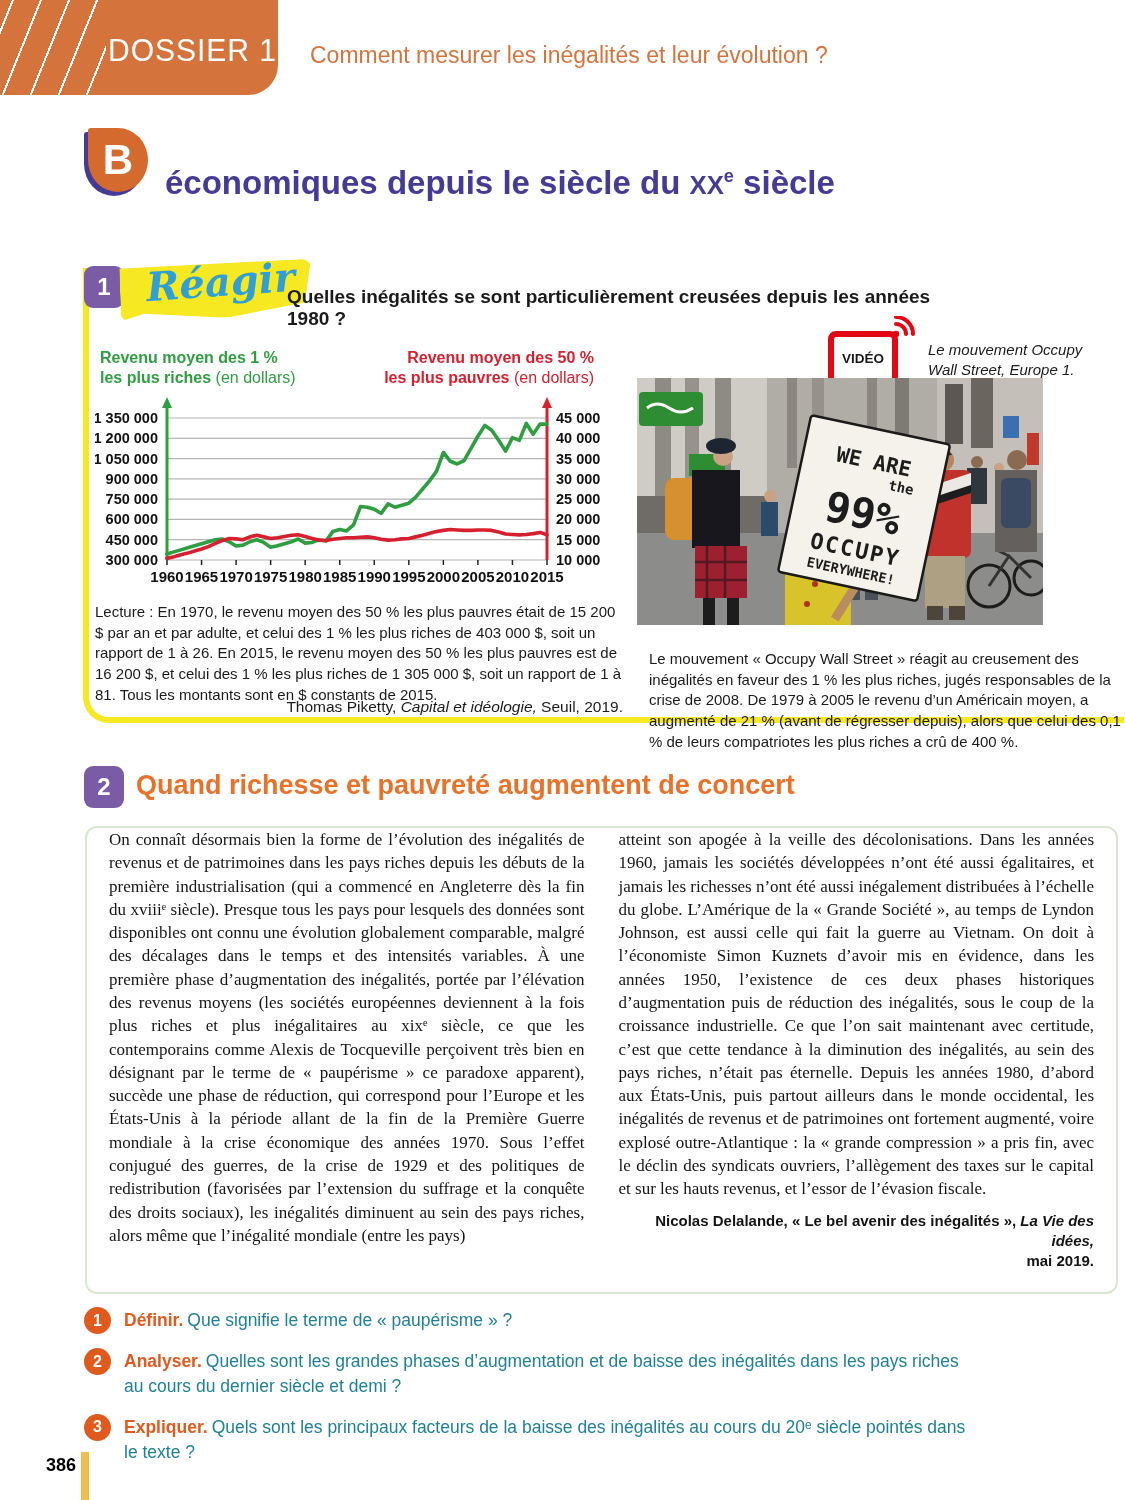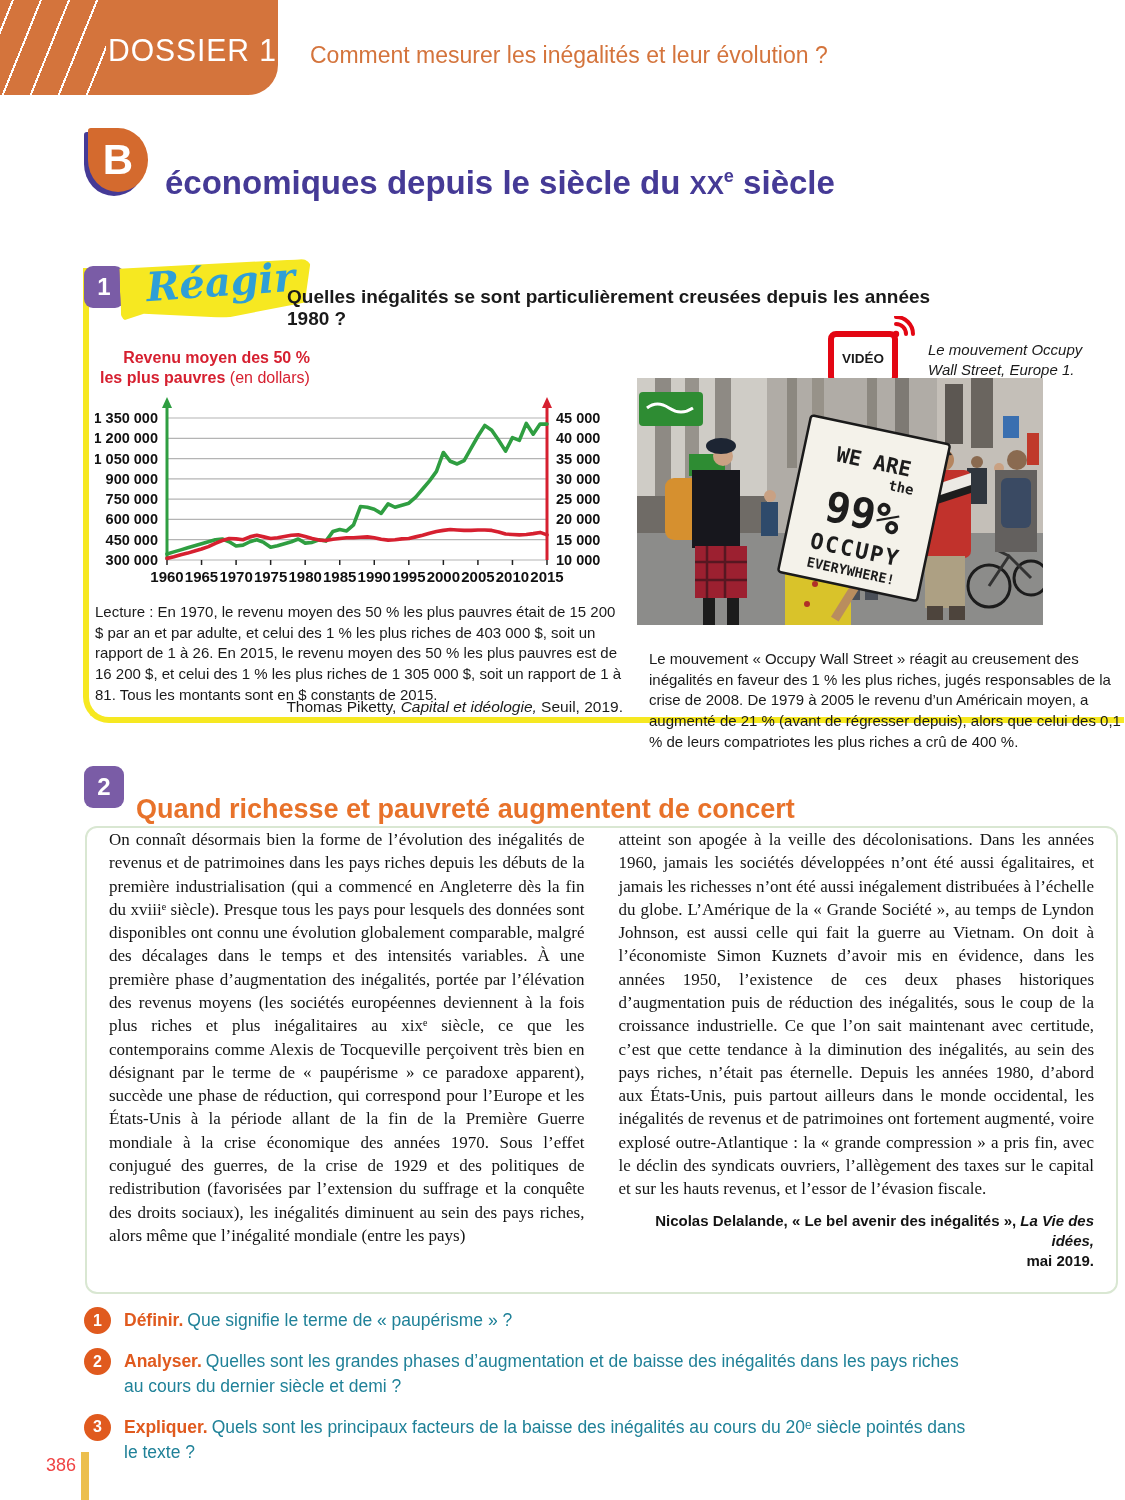--- a/index.html
+++ b/index.html
@@ -54,40 +54,40 @@
 
   
   .video-box{position:absolute;left:826px;top:316px;width:92px;height:80px;}
   .video-caption{position:absolute;left:928px;top:340px;width:180px;font-size:15px;
                  font-style:italic;line-height:1.3;}
   .photo{position:absolute;left:637px;top:378px;width:406px;height:247px;}
   .photo-caption{position:absolute;left:637px;top:637px;width:472px;font-size:15px;line-height:1.38;}
 
   
   .badge-2{left:84px;top:766px;}
-  .sec2-title{position:absolute;left:136px;top:794px;color:#e8722a;font-size:27px;font-weight:bold;}
+  .sec2-title{position:absolute;left:136px;top:770px;color:#e8722a;font-size:27px;font-weight:bold;}
   .doc-box{position:absolute;left:85px;top:826px;width:1033px;height:468px;
            border:2px solid #d9e7d2;border-radius:12px;box-sizing:border-box;
            padding:0 22px;display:flex;gap:34px;}
   .doc-col{flex:1;font-family:"Liberation Serif",serif;font-size:17px;line-height:1.37;
            text-align:justify;color:#141414;}
   .doc-source{margin-top:10px;font-family:"Liberation Sans",sans-serif;font-size:15px;
               font-weight:bold;text-align:right;line-height:1.35;}
 
   
   .questions{position:absolute;left:84px;top:1306px;width:910px;}
   .q-line{display:flex;gap:13px;margin-bottom:13px;align-items:flex-start;}
   .q-num{flex:0 0 27px;width:27px;height:27px;border-radius:50%;background:#e05a1e;color:#fff;
          display:flex;align-items:center;justify-content:center;font-size:16px;font-weight:bold;margin-top:1px;}
   .q-line p{margin:2px 0 0 0;font-size:17.5px;line-height:1.45;max-width:850px;}
   .q-verb{color:#e05a1e;font-weight:bold;margin-right:4px;}
   .q-text{color:#1f8198;}
 
   
-  .page-num{position:absolute;left:46px;top:1455px;font-size:18px;font-weight:400;color:#ef4444;}
+  .page-num{position:absolute;left:46px;top:1455px;font-size:18px;font-weight:700;color:#000000;}
   .footer-bar{position:absolute;left:81px;top:1452px;width:8px;height:48px;background:#ecbf4e;}
 </style>
 </head>
 <body>
 
 <div class="page">
 
   <div class="banner">
     <div class="banner-stripes"></div>
   </div>
@@ -104,20 +104,24 @@
 
   <div class="sec1-frame"></div>
   <div class="badge-num badge-1">
       <span>1</span>
     </div>
   <div class="reagir-ribbon"></div>
   <div class="reagir-text">Réagir</div>
   <div class="intro-question">Quelles inégalités se sont particulièrement creusées depuis les années 1980 ?</div>
 
   <div class="legend-row">
+    <div class="legend legend-green">
+      <span>Revenu moyen des 1 %</span><br>
+      <span>les plus riches </span><span class="normal">(en dollars)</span>
+    </div>
     <div class="legend legend-red">
       <span>Revenu moyen des 50 %</span><br>
       <span>les plus pauvres </span><span class="normal">(en dollars)</span>
     </div>
   </div>
   <svg id="incomes-chart" class="chart-svg" width="528" height="198" viewBox="0 0 528 198">
       <line x1="72" y1="26" x2="452" y2="26" stroke="#b4b4b4" stroke-width="1.2"></line>
       <text x="63" y="31" text-anchor="end" font-size="14.5" font-weight="bold" fill="#111" font-family="Liberation Sans,sans-serif">1 350 000</text>
       <text x="461" y="31" text-anchor="start" font-size="14.5" font-weight="bold" fill="#111" font-family="Liberation Sans,sans-serif">45 000</text>
       <line x1="72" y1="46.285714285714285" x2="452" y2="46.285714285714285" stroke="#b4b4b4" stroke-width="1.2"></line>

